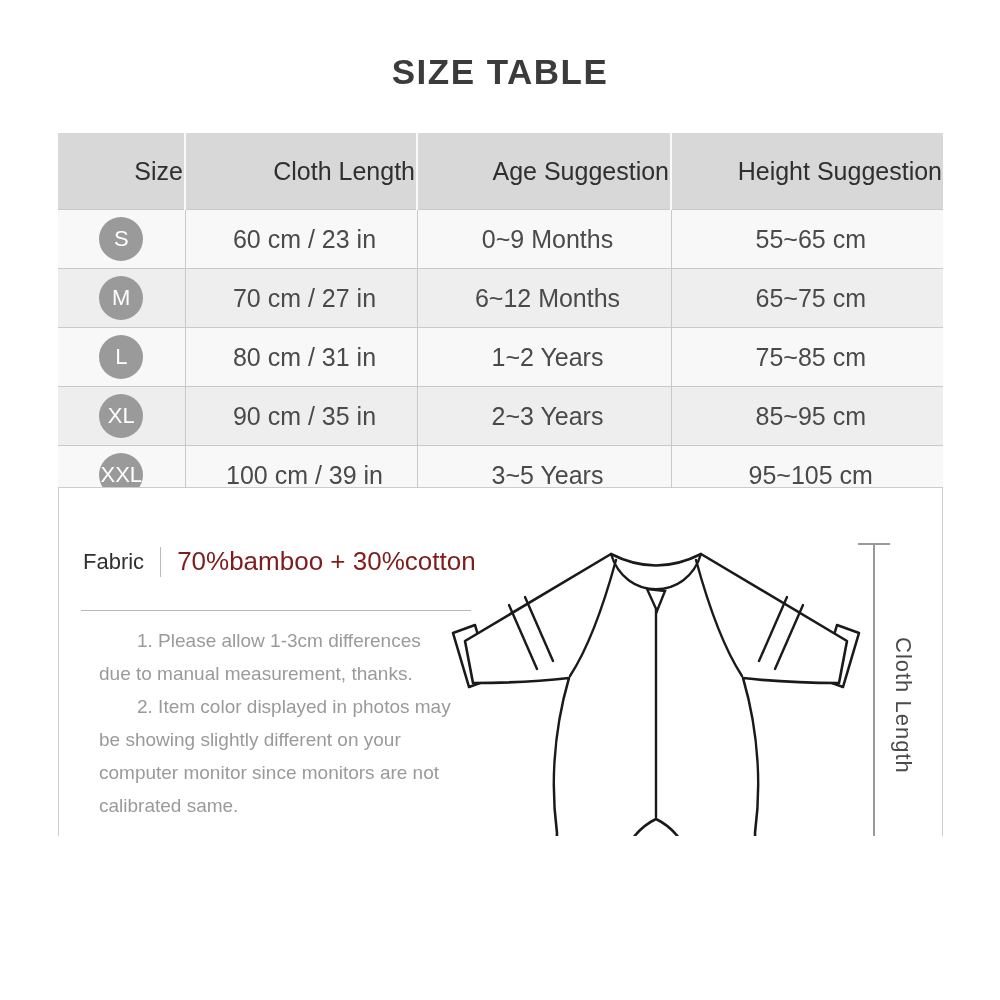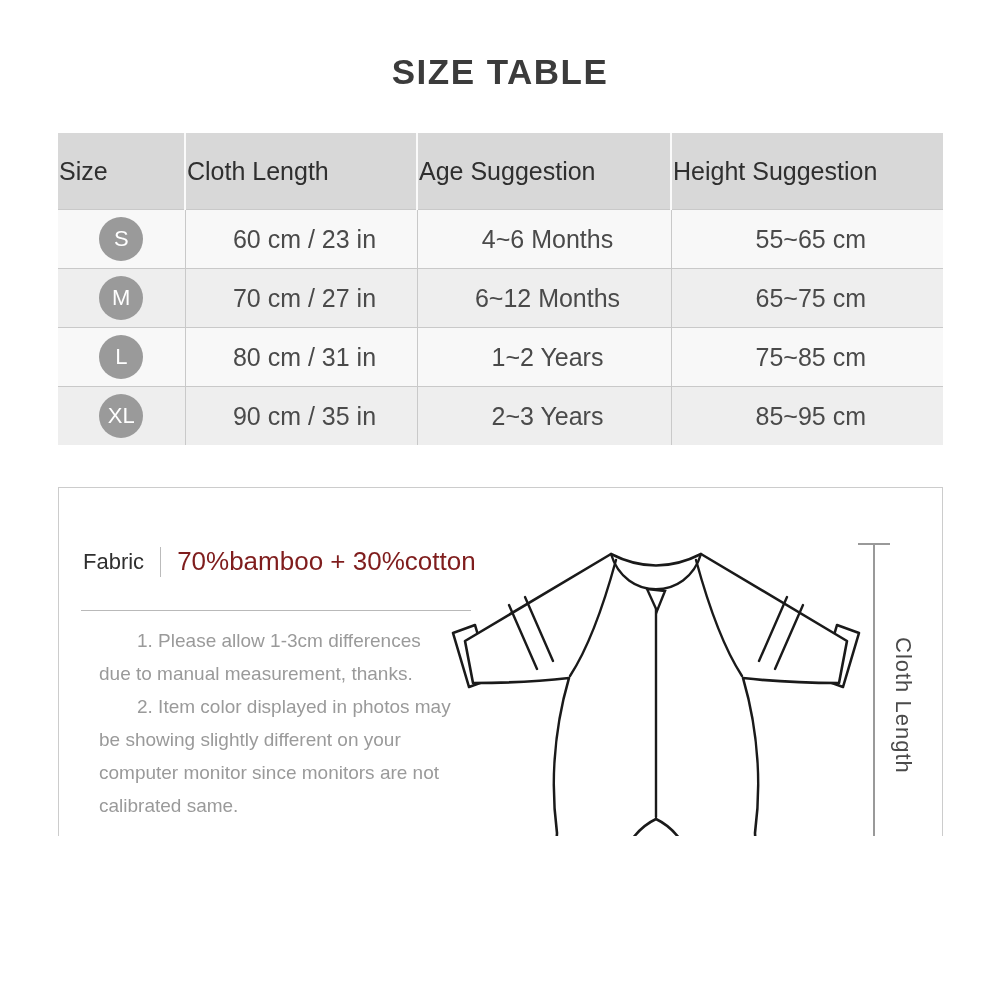--- a/index.html
+++ b/index.html
@@ -11,21 +11,21 @@
     position:absolute;top:52px;left:0;width:1000px;text-align:center;
     font-size:35px;font-weight:700;color:#3b3b3b;letter-spacing:1.5px;margin:0;
   }
   
   .size-table{
     position:absolute;left:58px;top:133px;width:885px;
     border-collapse:collapse;table-layout:fixed;
   }
   .size-table th{
     height:74px;background:#d8d8d8;color:#2f2f2f;font-weight:400;
-    font-size:25px;text-align:left;vertical-align:middle;
+    font-size:25px;text-align:right;vertical-align:middle;
   }
   .size-table th + th{border-left:2px solid #fafafa;}
   .size-table td{
     height:56px;font-size:25px;color:#4a4a4a;text-align:center;
     vertical-align:middle;border-top:1px solid #c9c9c9;
   }
   .size-table td + td{border-left:1px solid #c9c9c9;padding-left:8px;}
   .row-light td{background:#f8f8f8;}
   .row-alt td{background:#eeeeee;}
   .size-badge{
@@ -79,40 +79,46 @@
         <th>Size</th>
         <th>Cloth Length</th>
         <th>Age Suggestion</th>
         <th>Height Suggestion</th>
       </tr>
     </thead>
     <tbody>
       <tr class="row-light">
         <td><span class="size-badge">S</span></td>
         <td>60 cm / 23 in</td>
-        <td>4~6 Months</td>
+        <td>0~9 Months</td>
         <td>55~65 cm</td>
       </tr>
       <tr class="row-alt">
         <td><span class="size-badge">M</span></td>
         <td>70 cm / 27 in</td>
         <td>6~12 Months</td>
         <td>65~75 cm</td>
       </tr>
       <tr class="row-light">
         <td><span class="size-badge">L</span></td>
         <td>80 cm / 31 in</td>
         <td>1~2 Years</td>
         <td>75~85 cm</td>
       </tr>
       <tr class="row-alt">
         <td><span class="size-badge">XL</span></td>
         <td>90 cm / 35 in</td>
         <td>2~3 Years</td>
         <td>85~95 cm</td>
+      </tr>
+      <tr class="row-light">
+        <td><span class="size-badge">XXL</span></td>
+        <td>100 cm / 39 in</td>
+        <td>3~5 Years</td>
+        <td>95~105 cm</td>
       </tr>
     </tbody>
   </table>
 
   <div class="info-box">
 
     <div class="fabric-row">
       <span class="fabric-label">Fabric</span>
       <span class="fabric-divider"></span>
       <span class="fabric-value">70%bamboo + 30%cotton</span>

